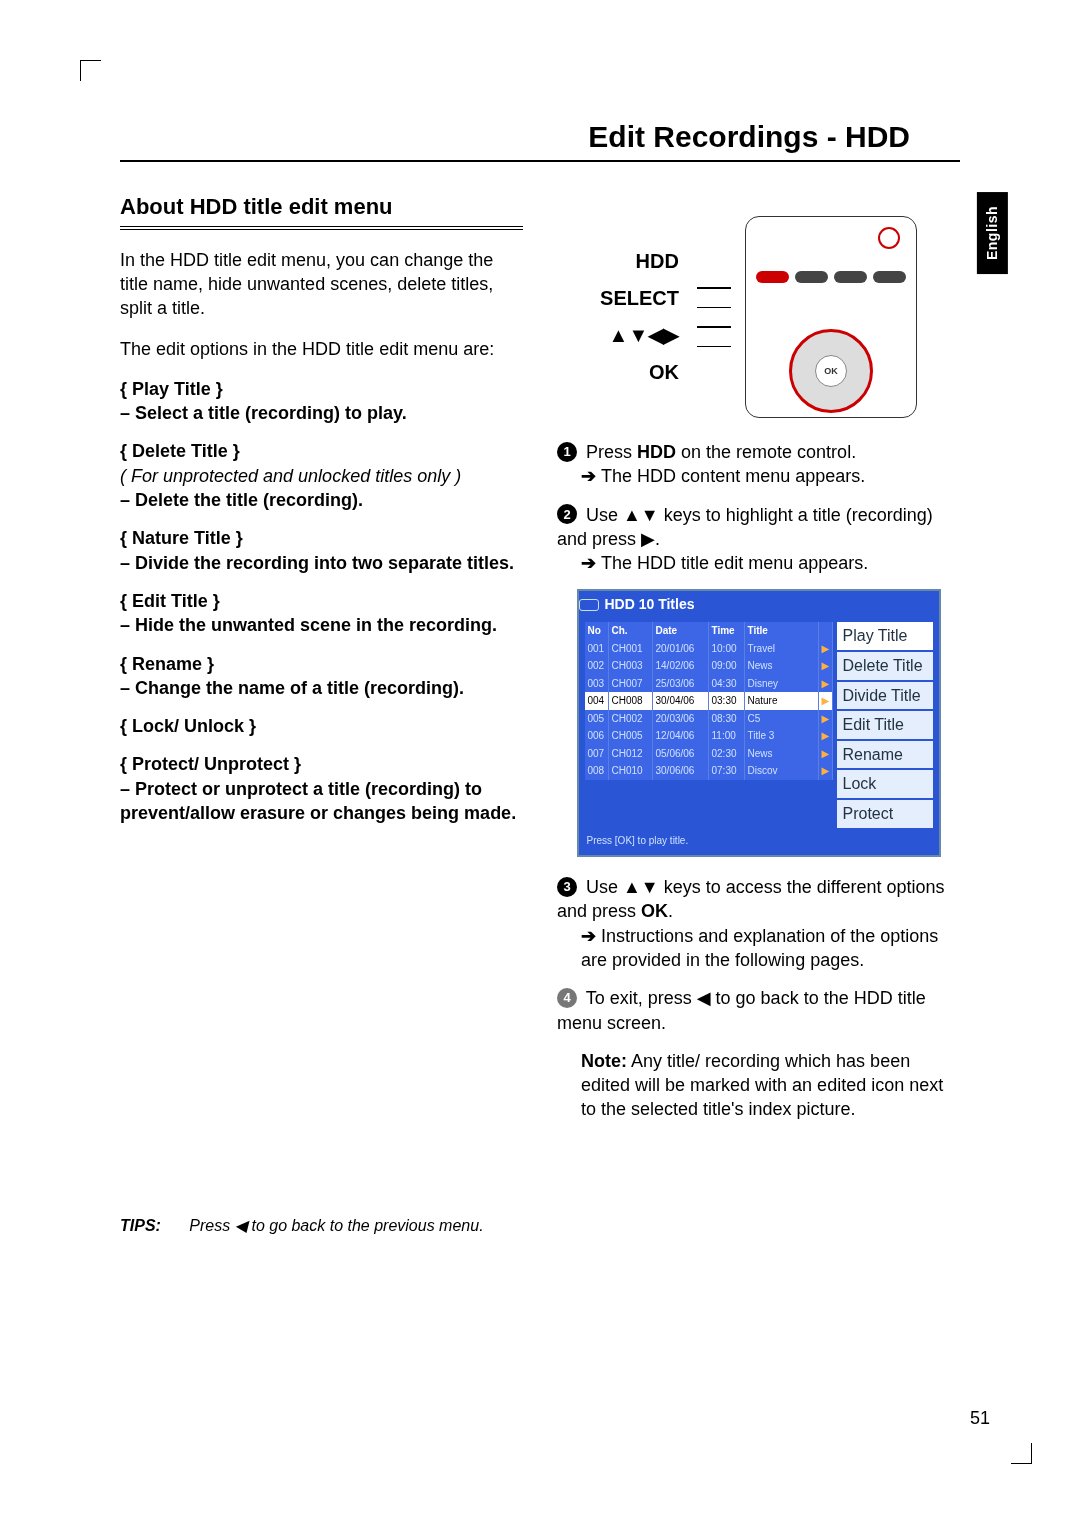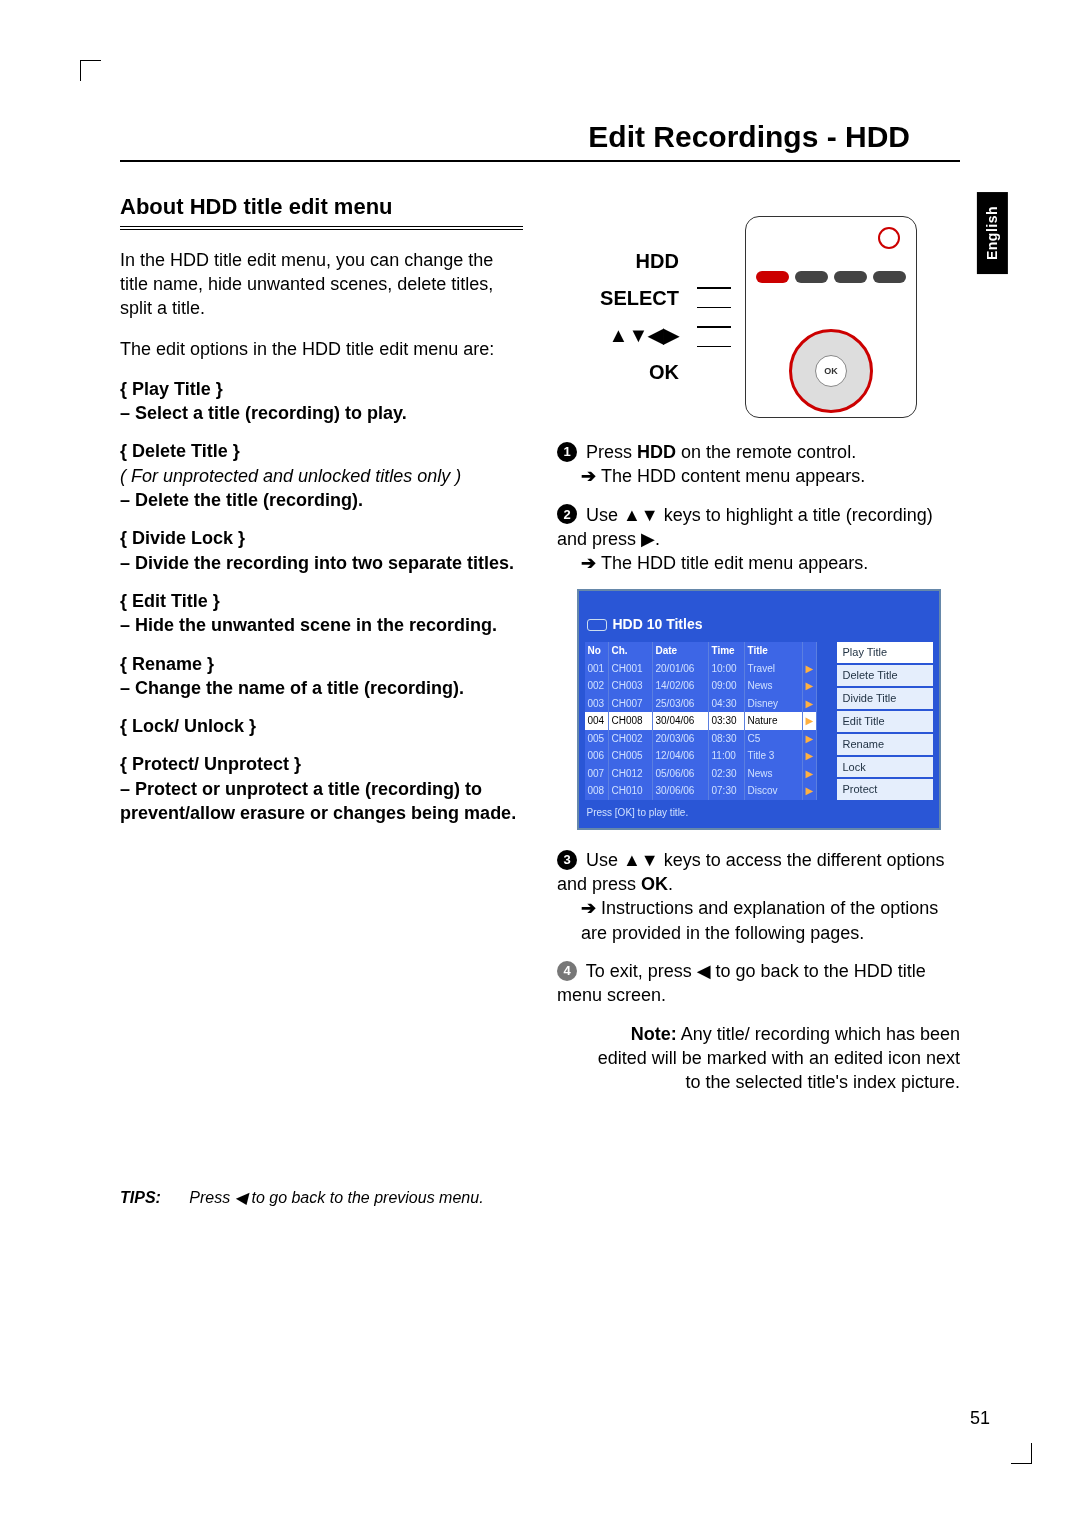--- a/index.html
+++ b/index.html
@@ -126,26 +126,26 @@
 
   
   .hdd-fig {
     width: 360px;
     margin: 8px auto 18px auto;
     border: 2px solid #68a;
     background: #2a56d6;
     font-size: 11px;
     color: #fff;
   }
-  .hdd-head { background:#2a56d6; color:#fff; font-size:14px; font-weight:bold; padding:4px 8px; display:flex; align-items:center; gap:6px;margin-top:20px;}
+  .hdd-head { background:#2a56d6; color:#fff; font-size:14px; font-weight:bold; padding:4px 0; display:flex; align-items:center; gap:6px;}
   .hdd-head .disk-ico { width:18px; height:10px; border:1.5px solid #cde; border-radius:3px; display:inline-block;}
-  .hdd-body { display:flex; background:#2a56d6; padding:4px 6px 2px 6px; gap:20px;}
+  .hdd-body { display:flex; background:#2a56d6; padding:4px 6px 2px 6px; gap:4px;}
   .hdd-table { flex: 1; }
   .hdd-menu { width: 96px; display:flex; flex-direction:column; gap:2px;}
-  .hdd-menu-item { background: #e5eefc; color:#234; padding:3px 6px; font-size:11px;}
+  .hdd-menu-item { background: #e5eefc; color:#234; padding:3px 6px; font-size:16px;}
   .hdd-menu-item.sel { background:#fff; }
   .hdd-th, .hdd-tr { display:flex; gap:0; }
   .hdd-th span, .hdd-tr span { padding:2px 3px; font-size:10px; border-right:1px solid #5b7fe0; box-sizing:border-box; overflow:hidden; white-space:nowrap;}
   .hdd-th { background:#3d66e6; font-weight:bold;}
   .hdd-tr { background:#3d66e6; color:#cfe0ff;}
   .hdd-tr.sel { background:#fff; color:#000;}
   .c-no{width:24px;} .c-ch{width:44px;} .c-dt{width:56px;} .c-tm{width:36px;} .c-ti{flex:1;} .c-ar{width:14px; color:#ffb040;}
   .hdd-foot { padding:4px 8px 8px; font-size:10px; color:#cfe0ff;}
 
   .tips-row {
@@ -171,21 +171,21 @@
 
     <div class="col col-left">
       <span class="section-heading">About HDD title edit menu</span>
 
       <p class="p">In the HDD title edit menu, you can change the title name, hide unwanted scenes, delete titles, split a title.</p>
       <p class="p">The edit options in the HDD title edit menu are:</p>
 
       <div id="options-container">
           <div class="opt-group"><span class="opt-name">{ Play Title }</span><span class="opt-desc">–  Select a title (recording) to play.</span></div>
           <div class="opt-group"><span class="opt-name">{ Delete Title }</span><span class="opt-note">( For unprotected and unlocked titles only )</span><span class="opt-desc">–  Delete the title (recording).</span></div>
-          <div class="opt-group"><span class="opt-name">{ Divide Lock }</span><span class="opt-desc">–  Divide the recording into two separate titles.</span></div>
+          <div class="opt-group"><span class="opt-name">{ Nature Title }</span><span class="opt-desc">–  Divide the recording into two separate titles.</span></div>
           <div class="opt-group"><span class="opt-name">{ Edit Title }</span><span class="opt-desc">–  Hide the unwanted scene in the recording.</span></div>
           <div class="opt-group"><span class="opt-name">{ Rename }</span><span class="opt-desc">–  Change the name of a title (recording).</span></div>
           <div class="opt-group"><span class="opt-name">{ Lock/ Unlock }</span></div>
           <div class="opt-group"><span class="opt-name">{ Protect/ Unprotect }</span><span class="opt-desc">–  Protect or unprotect a title (recording) to prevent/allow erasure or changes being made.</span></div>
         </div>
     </div>
 
     <div class="col col-right">
       <div class="lang-tab">English</div>
 
@@ -332,21 +332,21 @@
       <ul class="step-list">
         <li>
           <span class="step-circ">3</span>
           <span>Use ▲▼ keys to access the different options and press </span><span class="boldinline">OK</span><span>.</span>
           <span class="result">Instructions and explanation of the options are provided in the following pages.</span>
         </li>
         <li>
           <span class="step-circ gray">4</span>
           <span>To exit, press ◀ to go back to the HDD title menu screen.</span>
         </li>
-        <li style="margin-top:10px; margin-left:24px;text-align:right;">
+        <li style="margin-top:10px; margin-left:24px;">
           <span class="boldinline">Note:</span><span> Any title/ recording which has been edited will be marked with an edited icon next to the selected title's index picture.</span>
         </li>
       </ul>
 
     </div>
   </div>
 
   <div class="tips-row">
     <span class="tlabel">TIPS:</span>
     <span>Press ◀ to go back to the previous menu.</span>

